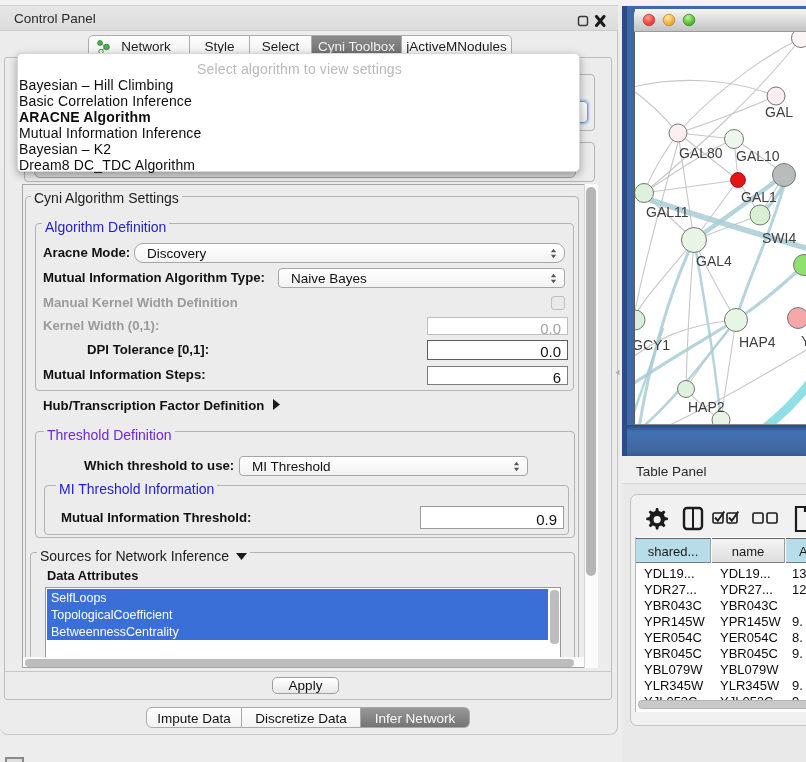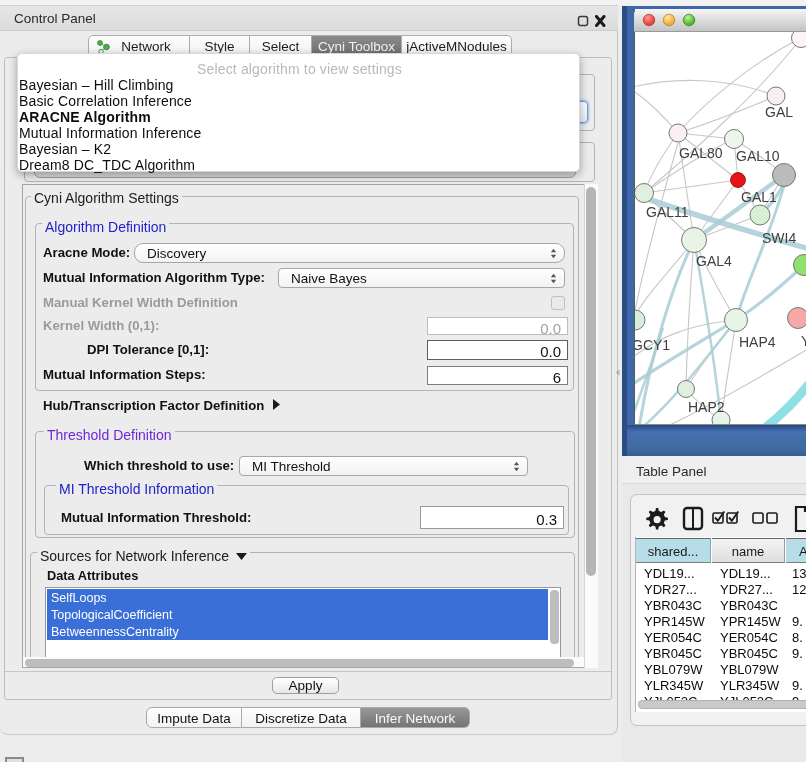--- a/index.html
+++ b/index.html
@@ -148,21 +148,21 @@
     <div class="combo" style="left:216px;top:271px;width:289px;height:20px;">
         <span class="ct">MI Threshold</span>
       <svg class="spin" width="8" height="13" viewBox="0 0 8 13">
           <path d="M4 1 L7 5 L1 5 Z M4 12 L1 8 L7 8 Z" fill="#555"></path>
         </svg>
       </div>
     <div class="gb" style="left:21px;top:300px;width:525px;height:50px;"></div>
     <div class="gblabel blue" style="left:33px;top:296px;">MI Threshold Information</div>
     <div class="lab" style="left:38px;top:325px;">Mutual Information Threshold:</div>
     <div class="field" style="left:397px;top:321px;width:144px;height:23px;border-color:#9a9a9a;">
-        <span class="ft" style="top:4px;">0.3</span>
+        <span class="ft" style="top:4px;">0.9</span>
       </div>
     <div class="gb" style="left:7px;top:367px;width:545px;height:112px;"></div>
     <div class="gblabel" style="left:14px;top:363px;">Sources for Network Inference
       <svg width="11" height="9" viewBox="0 0 11 9" style="margin-left:3px;">
           <path d="M0 1 L11 1 L5.5 8 Z" fill="#1a1a1a"></path>
         </svg></div>
     <div class="lab" style="left:24px;top:383px;font-size:12.8px;">Data Attributes</div>
     <div class="abs" style="left:22px;top:402px;width:516px;height:72px;background:#fff;border:1px solid #999;box-sizing:border-box;">
       <div class="litem" style="top:18px;left:1px;">
           <span>TopologicalCoefficient</span>

